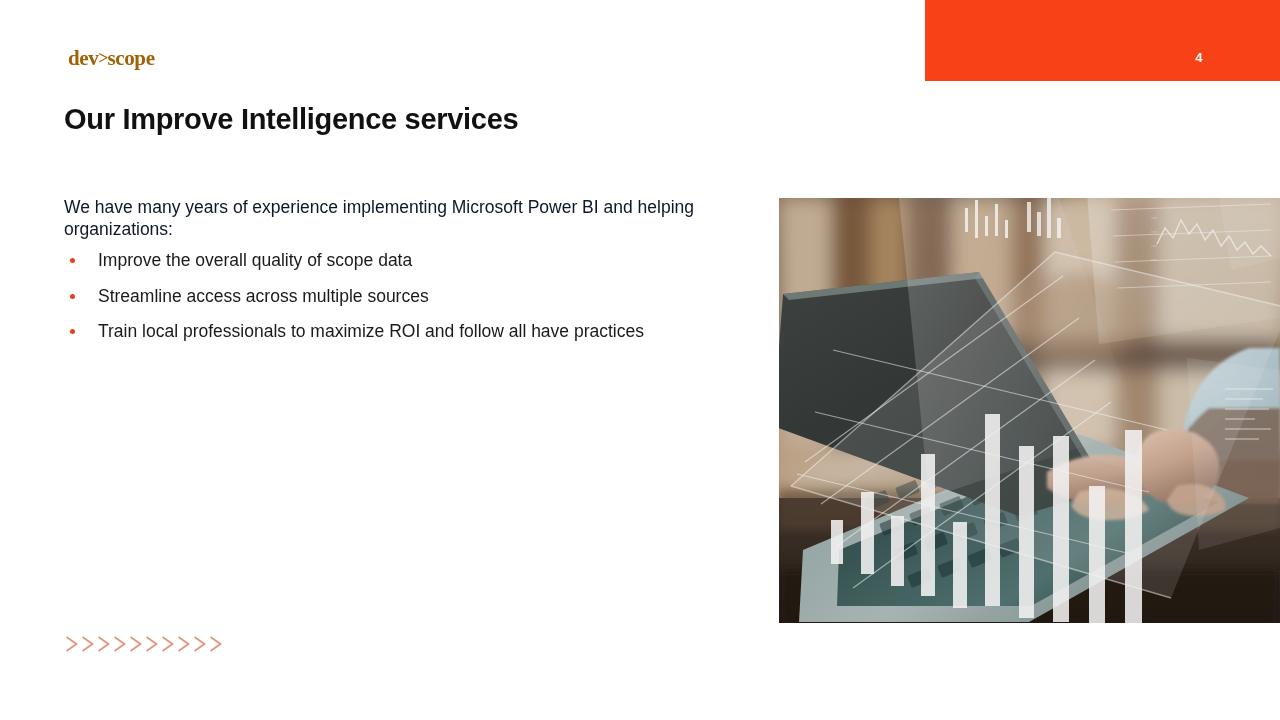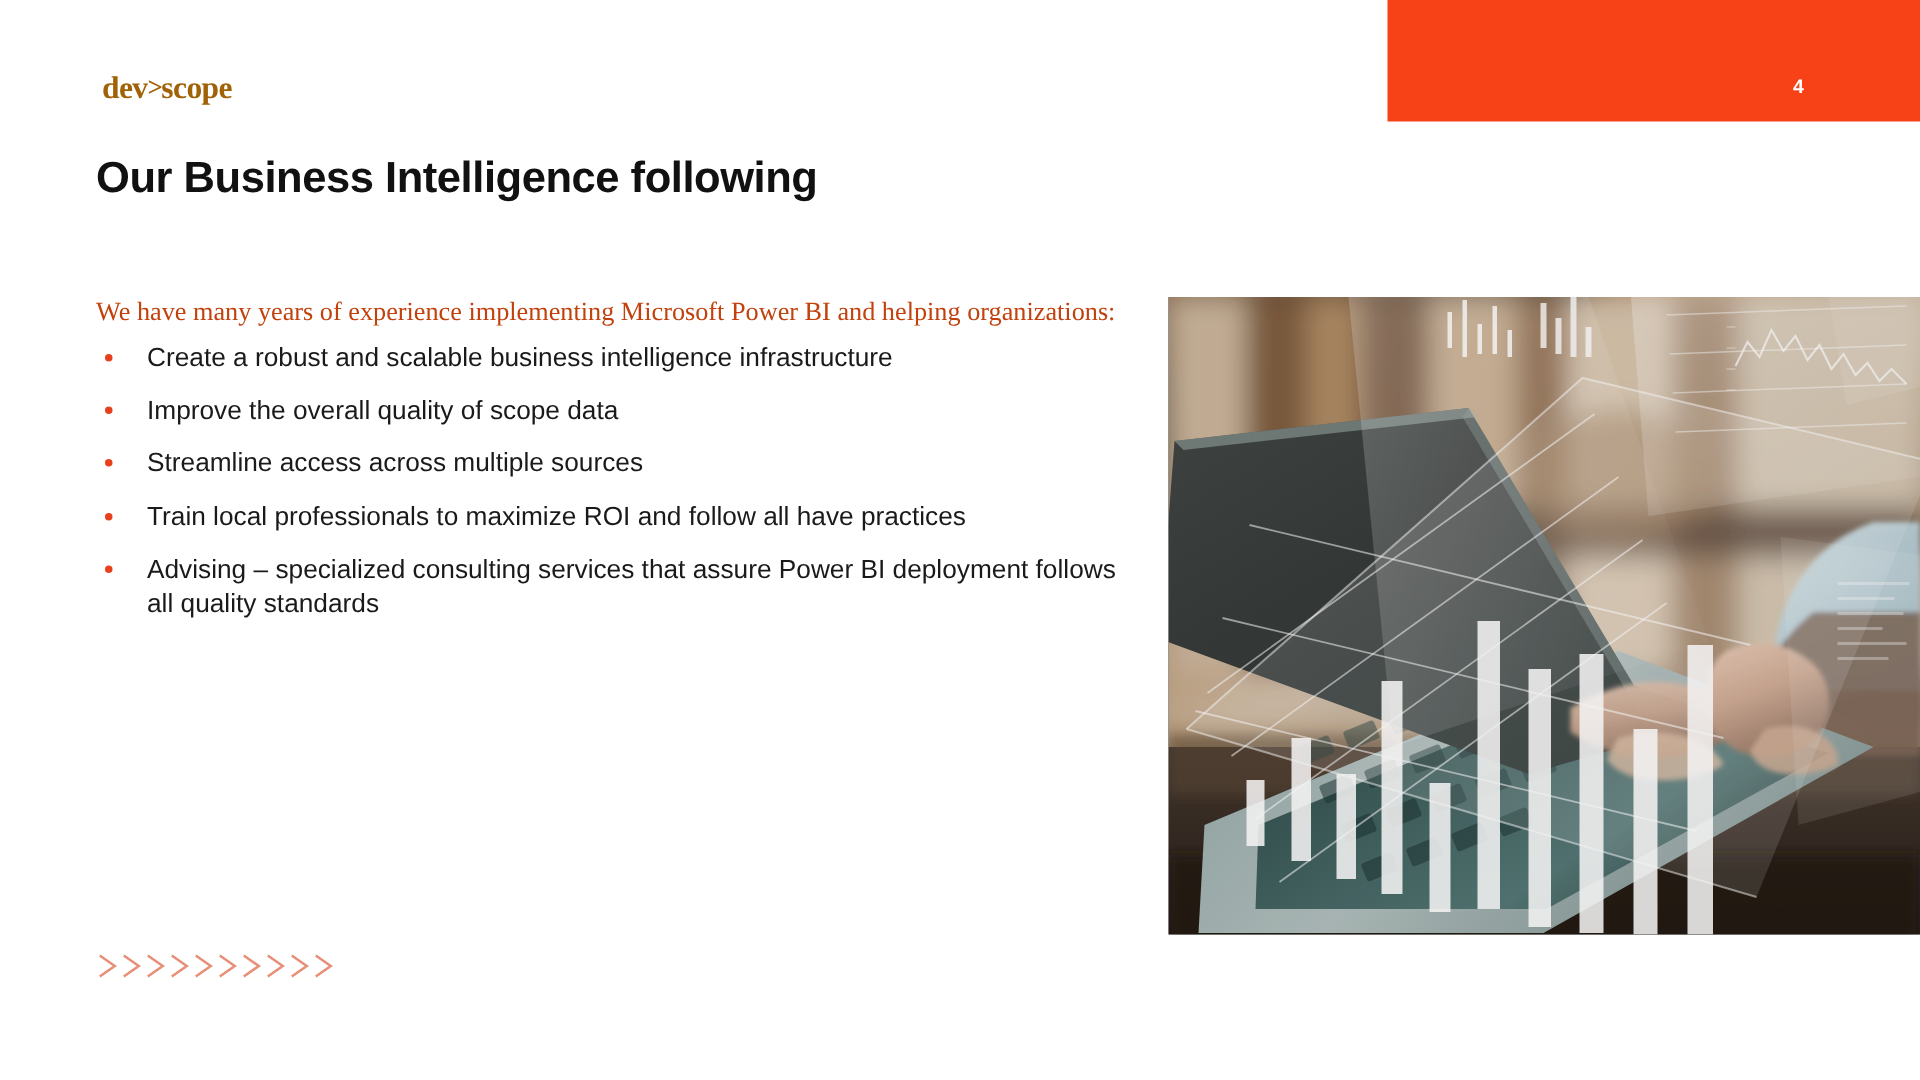--- a/index.html
+++ b/index.html
@@ -77,24 +77,24 @@
   
   .body-col {
     position: absolute;
     left: 64px;
     top: 196px;
     width: 700px;
   }
   .intro {
     font-size: 17.5px;
     line-height: 1.27;
-    color: #c2410c;
+    color: #0f172a;
     margin: 0 0 9px 0;
     width: 686px;
-    font-family: Liberation Serif, serif;
+    font-family: Liberation Sans, sans-serif;
   }
   .bullets {
     list-style: none;
     margin: 0;
     padding: 0;
   }
   .bullet {
     position: relative;
     padding-left: 34px;
     font-size: 17.5px;
@@ -145,30 +145,28 @@
 </head>
 <body>
 
 <div class="slide">
 
   <div class="corner-banner"></div>
   <div class="slide-number">4</div>
 
   <div class="logo"><span>dev</span><span class="gt">&gt;</span><span>scope</span></div>
 
-  <div class="page-title">Our Business Intelligence following</div>
+  <div class="page-title">Our Improve Intelligence services</div>
 
   <div class="body-col">
     <p class="intro">We have many years of experience implementing Microsoft Power BI and helping organizations:</p>
     <ul class="bullets">
-      <li class="bullet">Create a robust and scalable business intelligence infrastructure</li>
       <li class="bullet">Improve the overall quality of scope data</li>
       <li class="bullet">Streamline access across multiple sources</li>
       <li class="bullet">Train local professionals to maximize ROI and follow all have practices</li>
-      <li class="bullet">Advising – specialized consulting services that assure Power BI deployment follows all quality standards</li>
     </ul>
   </div>
 
   <div class="chevrons">
       <svg class="chev" viewBox="0 0 16 20">
         <path d="M2.5 3 L12.5 10 L2.5 17" fill="none" stroke="#e79077" stroke-width="1.7" stroke-linejoin="miter" stroke-linecap="butt"></path>
       </svg>
       <svg class="chev" viewBox="0 0 16 20">
         <path d="M2.5 3 L12.5 10 L2.5 17" fill="none" stroke="#e79077" stroke-width="1.7" stroke-linejoin="miter" stroke-linecap="butt"></path>
       </svg>

